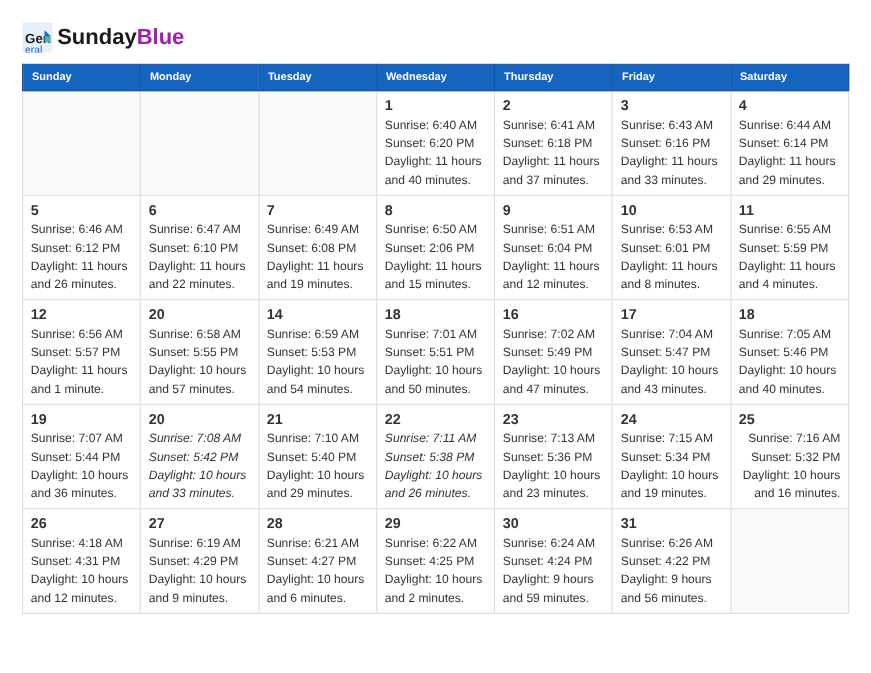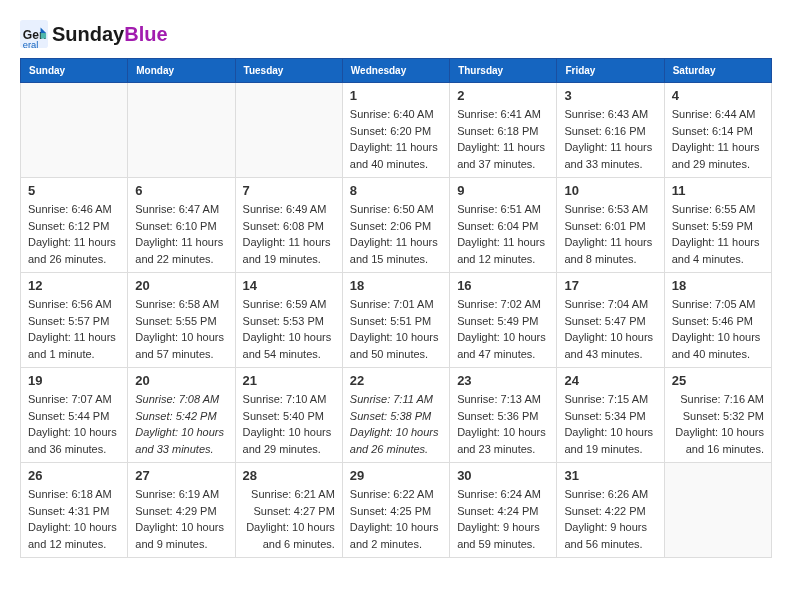--- a/index.html
+++ b/index.html
@@ -296,35 +296,35 @@
           <span class="day-number">25</span>
           <div class="day-info" style="white-space: pre-line; text-align: right;">Sunrise: 7:16 AM
 Sunset: 5:32 PM
 Daylight: 10 hours
 and 16 minutes.</div>
         </td>
       </tr>
       <tr class="week-row">
         <td>
           <span class="day-number">26</span>
-          <div class="day-info" style="white-space: pre-line;">Sunrise: 6:18 AM
+          <div class="day-info" style="white-space: pre-line;">Sunrise: 4:18 AM
 Sunset: 4:31 PM
 Daylight: 10 hours
 and 12 minutes.</div>
         </td>
         <td>
           <span class="day-number">27</span>
           <div class="day-info" style="white-space: pre-line;">Sunrise: 6:19 AM
 Sunset: 4:29 PM
 Daylight: 10 hours
 and 9 minutes.</div>
         </td>
         <td>
           <span class="day-number">28</span>
-          <div class="day-info" style="white-space: pre-line; text-align: right;">Sunrise: 6:21 AM
+          <div class="day-info" style="white-space: pre-line;">Sunrise: 6:21 AM
 Sunset: 4:27 PM
 Daylight: 10 hours
 and 6 minutes.</div>
         </td>
         <td>
           <span class="day-number">29</span>
           <div class="day-info" style="white-space: pre-line;">Sunrise: 6:22 AM
 Sunset: 4:25 PM
 Daylight: 10 hours
 and 2 minutes.</div>

